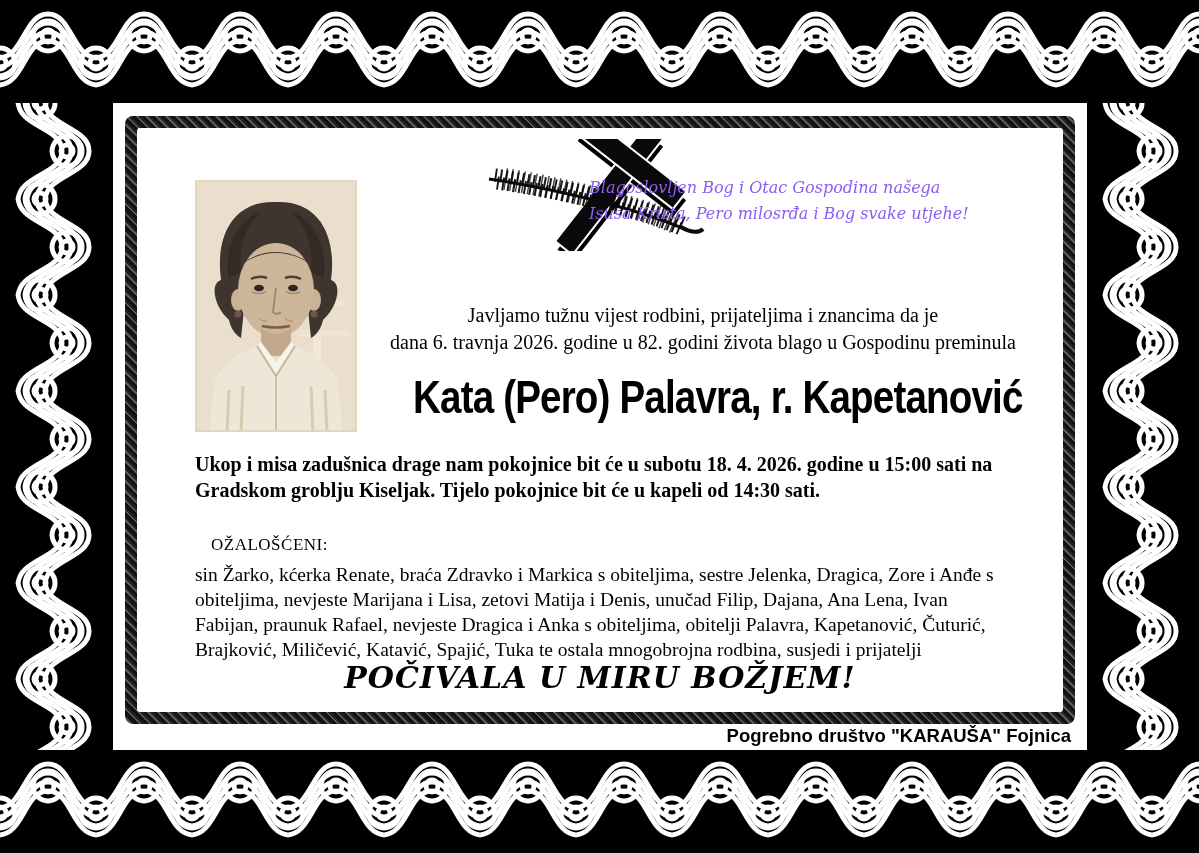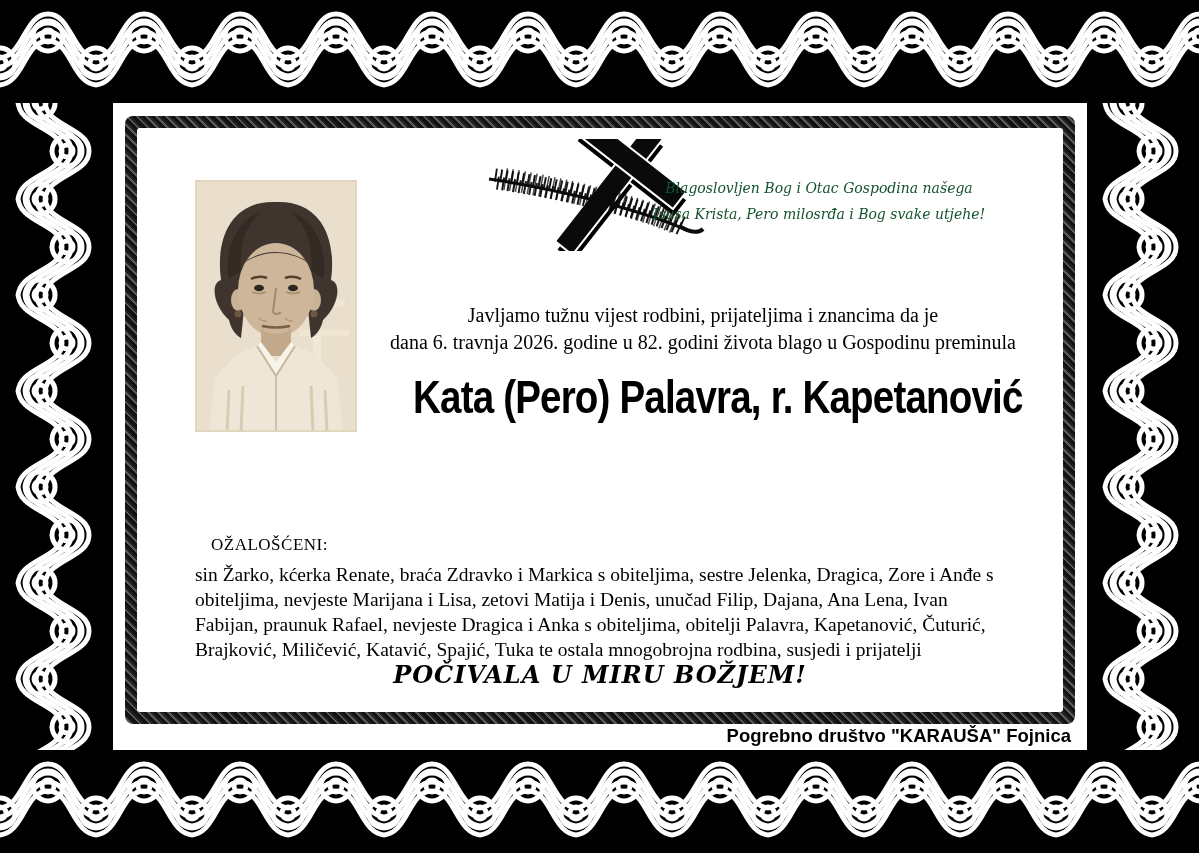--- a/index.html
+++ b/index.html
@@ -8,35 +8,35 @@
   .strip{position:absolute;display:block;}
   .card{position:absolute;left:113px;top:103px;width:974px;height:647px;background:#fff;}
   .rope{position:absolute;left:12px;top:13px;right:12px;bottom:26px;
         background:repeating-linear-gradient(45deg,#121212 0 3px,#5a5a5a 3px 5px,#222 5px 7px);
         border-radius:8px;}
   .rope-inner{position:absolute;left:12px;top:12px;right:12px;bottom:12px;background:#fff;border-radius:3px;}
   .photo{position:absolute;left:82px;top:77px;width:162px;height:252px;
          box-shadow:inset 0 0 28px rgba(160,125,70,.55);background:#eadfcc;}
   .photo svg{display:block;filter:blur(.4px);}
   .cross-wrap{position:absolute;left:372px;top:36px;width:225px;height:112px;}
-  .quote{position:absolute;right:38px;top:72px;width:460px;text-align:center;
-         font-family:"DejaVu Serif", serif;font-style:italic;font-size:14px;line-height:26px;color:#14532d;}
+  .quote{position:absolute;right:38px;top:72px;width:460px;text-align:left;
+         font-family:"DejaVu Serif", serif;font-style:italic;font-size:16px;line-height:26px;color:#8b5cf6;}
   .quote div{white-space:nowrap;}
   .announce{position:absolute;left:240px;top:199px;width:700px;text-align:center;
             font-size:20px;line-height:27px;}
   .announce div{white-space:nowrap;}
   .name{position:absolute;left:237px;top:266px;width:700px;text-align:center;white-space:nowrap;
         font-family:"Liberation Sans", sans-serif;font-weight:700;font-size:47px;
         letter-spacing:-1px;transform:scaleX(.82);transform-origin:50% 50%;}
   .funeral{position:absolute;left:82px;top:348px;width:836px;
            font-weight:700;font-size:20px;line-height:26px;}
   .mourn-head{position:absolute;left:98px;top:432px;font-weight:400;font-size:17px;letter-spacing:.5px;}
   .mourners{position:absolute;left:82px;top:459px;width:806px;font-size:19.5px;line-height:25px;}
   .closing{position:absolute;left:117px;top:557px;width:740px;text-align:center;white-space:nowrap;
-           font-family:"DejaVu Serif", serif;font-style:italic;font-weight:700;font-size:24px;letter-spacing:1px;}
+           font-family:"DejaVu Serif", serif;font-style:italic;font-weight:700;font-size:30px;letter-spacing:1px;}
   .fhome{position:absolute;right:16px;bottom:3px;font-family:"Liberation Sans", sans-serif;
          font-weight:700;font-size:18.5px;white-space:nowrap;}
 </style>
 </head>
 <body>
 
 <svg width="0" height="0" style="position:absolute" aria-hidden="true">
   <defs>
     <pattern id="knotH" width="96" height="103" patternUnits="userSpaceOnUse">
       <rect width="96" height="103" fill="#000"></rect>
@@ -156,20 +156,21 @@
     <div>Isusa Krista, Pero milosrđa i Bog svake utjehe!</div>
   </div>
 
   <div class="announce">
     <div>Javljamo tužnu vijest rodbini, prijateljima i znancima da je</div>
     <div>dana 6. travnja 2026. godine u 82. godini života blago u Gospodinu preminula</div>
   </div>
 
   <div class="name">Kata (Pero) Palavra, r. Kapetanović</div>
 
+  <div class="funeral">Ukop i misa zadušnica drage nam pokojnice bit će u subotu 18. 4. 2026. godine u 15:00 sati na Gradskom groblju Kiseljak. Tijelo pokojnice bit će u kapeli od 14:30 sati.</div>
 
   <div class="mourn-head">OŽALOŠĆENI:</div>
   <div class="mourners">sin Žarko, kćerka Renate, braća Zdravko i Markica s obiteljima, sestre Jelenka, Dragica, Zore i Anđe s obiteljima, nevjeste Marijana i Lisa, zetovi Matija i Denis, unučad Filip, Dajana, Ana Lena, Ivan Fabijan, praunuk Rafael, nevjeste Dragica i Anka s obiteljima, obitelji Palavra, Kapetanović, Čuturić, Brajković, Miličević, Katavić, Spajić, Tuka te ostala mnogobrojna rodbina, susjedi i prijatelji</div>
 
   <div class="closing">POČIVALA U MIRU BOŽJEM!</div>
 
   <div class="fhome">Pogrebno društvo "KARAUŠA" Fojnica</div>
 </div>
 
 </body></html>

